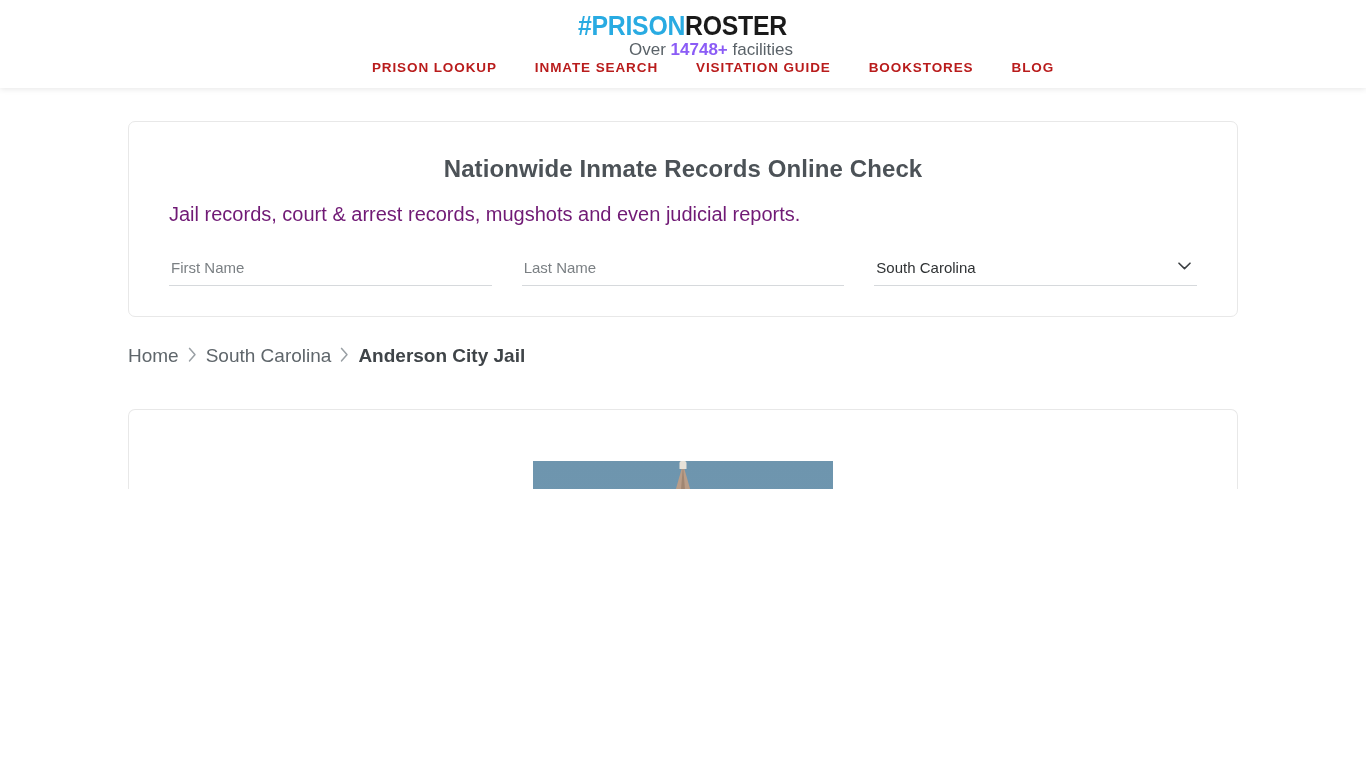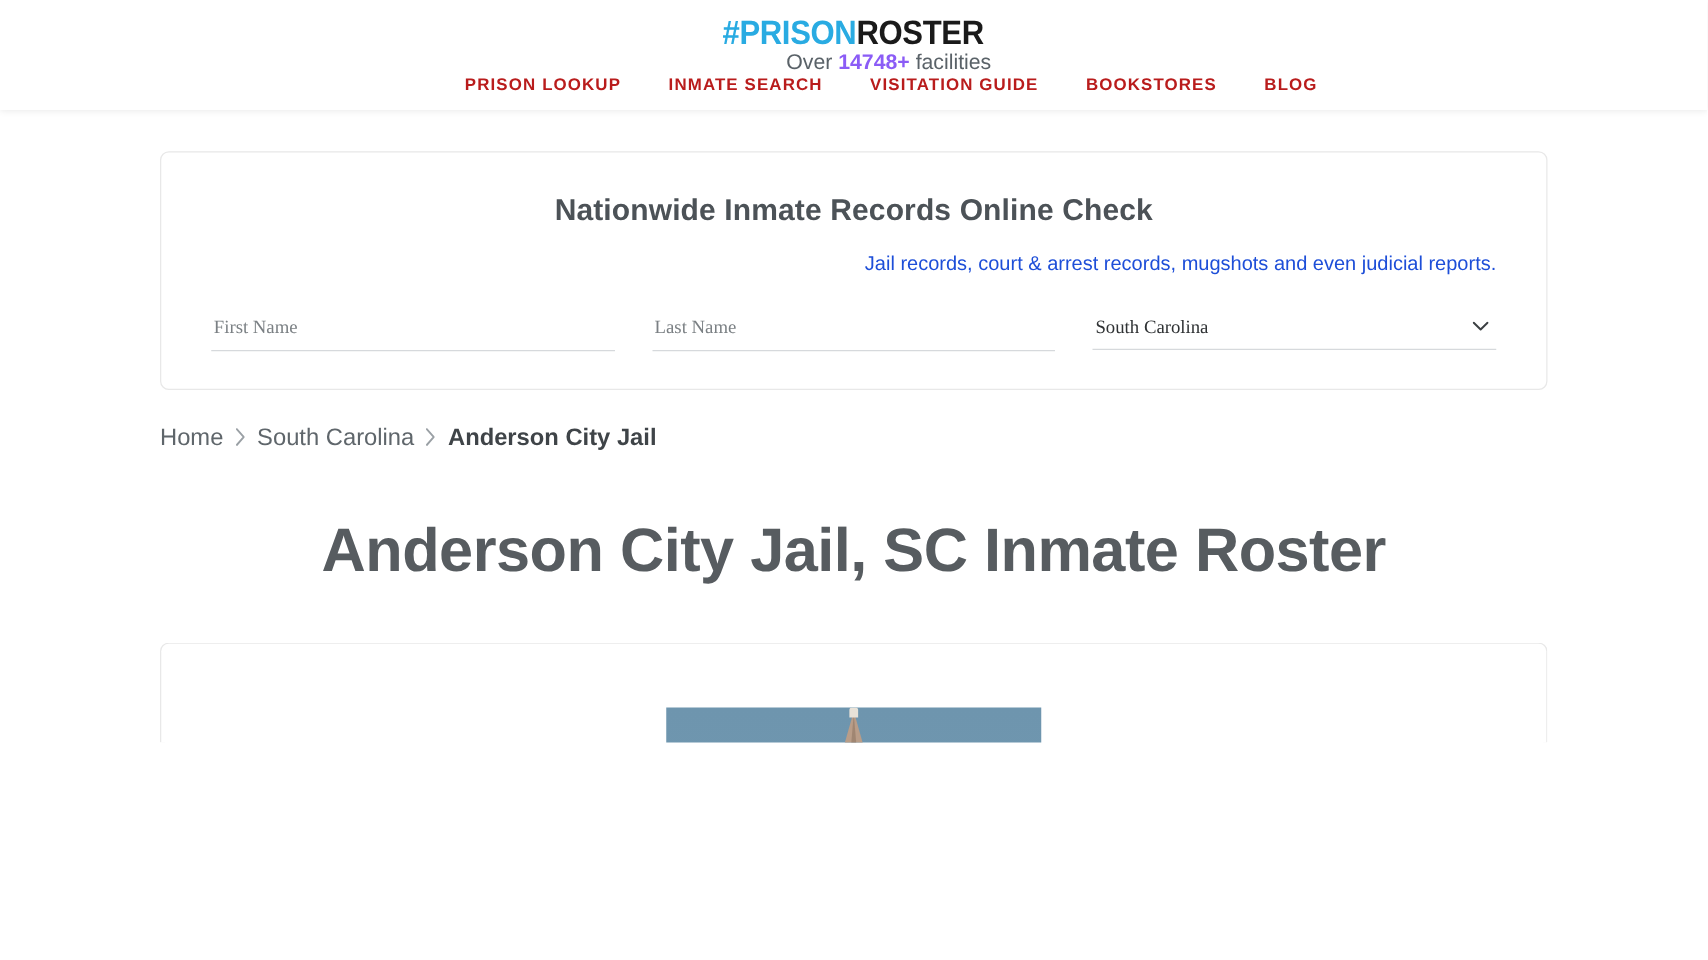--- a/index.html
+++ b/index.html
@@ -89,40 +89,40 @@
   }
   .search-title {
     text-align: center;
     font-size: 24px;
     font-weight: 700;
     color: #4c5257;
     margin: 9px 0 0 0;
     letter-spacing: 0.1px;
   }
   .search-sub {
-    text-align: right;
-    font-size: 16px;
-    color: #1d4ed8;
+    text-align: left;
+    font-size: 20px;
+    color: #701a75;
     margin: 20px 0 0 0;
     font-weight: 400;
   }
   .search-fields {
     display: flex;
     margin-top: 29px;
     gap: 30px;
   }
   .field { flex: 1 1 0; position: relative; }
   .field input,
   .field select {
     width: 100%;
     border: none;
     border-bottom: 1px solid #d6d9dc;
     background: transparent;
     outline: none;
-    font-family: Liberation Serif, serif;
+    font-family: Liberation Sans, sans-serif;
     font-size: 15px;
     color: #44484b;
     padding: 4px 2px 9px 2px;
     border-radius: 0;
   }
   .field input::placeholder { color: #7b8084; }
   .field.select-field { position: relative; }
   .field select {
     -webkit-appearance: none;
     -moz-appearance: none;
@@ -320,21 +320,20 @@
       </span>
       <a href="#">South Carolina</a>
       <span class="sep">
         <svg width="9" height="12" viewBox="0 0 9 12" aria-hidden="true">
           <path d="M1.5 1 L7 6 L1.5 11" fill="none" stroke="#9aa0a5" stroke-width="1.4" stroke-linecap="round" stroke-linejoin="round"></path>
         </svg>
       </span>
       <span class="current">Anderson City Jail</span>
     </nav>
 
-    <h1 class="page-title">Anderson City Jail, SC Inmate Roster</h1>
 
     <section class="content-card">
       <div class="facility-photo">
         <div class="steeple"></div>
         <div class="steeple-edge"></div>
         <div class="steeple-cap"></div>
       </div>
     </section>
 
   </div>

